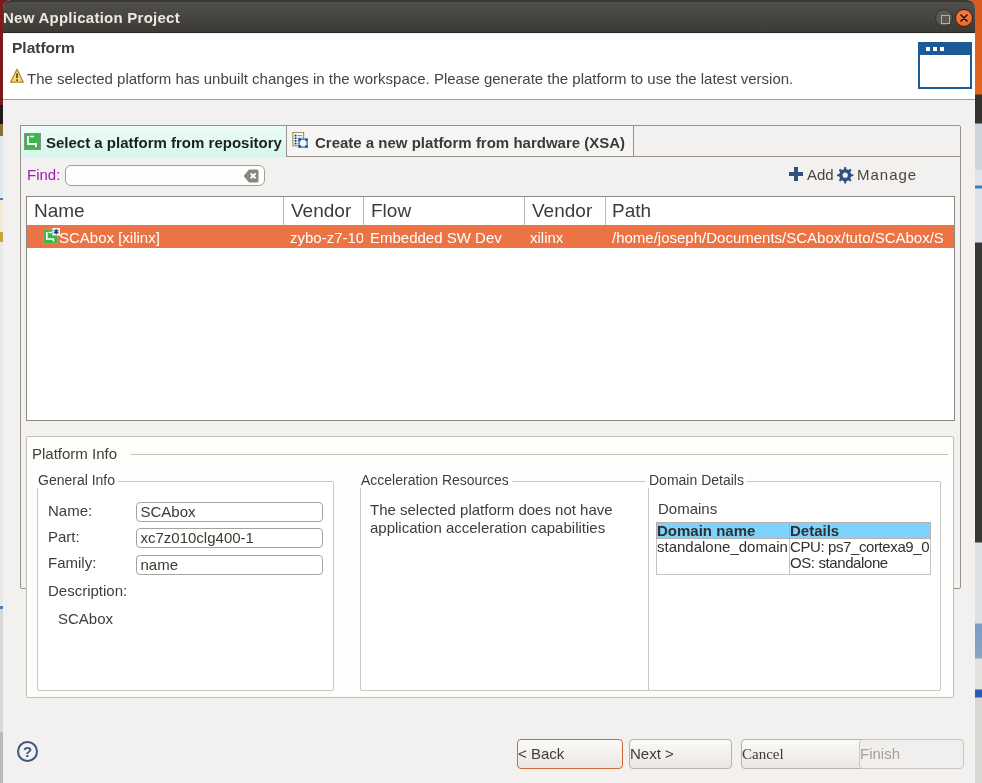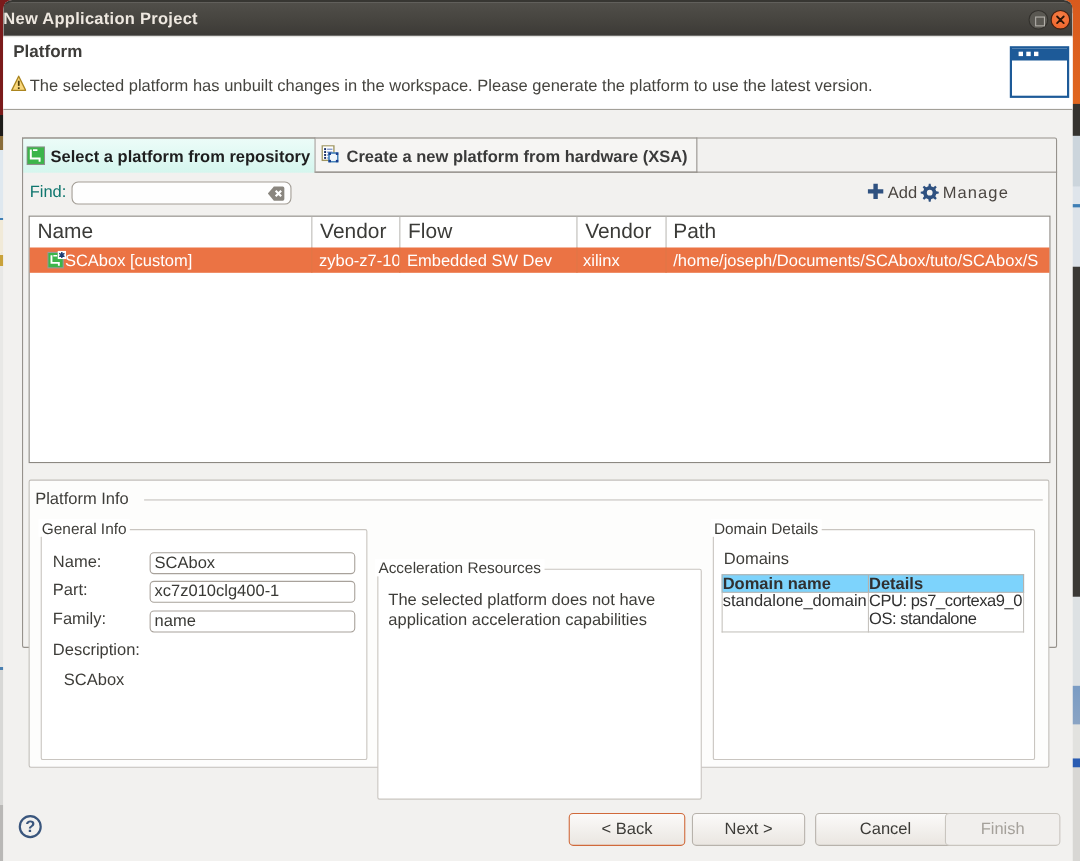--- a/index.html
+++ b/index.html
@@ -29,54 +29,54 @@
   #winicon .bar { position:absolute; left:0; top:0; right:0; height:11px; background:#1d5a98; }
   #winicon .bar i { position:absolute; top:3px; width:4px; height:4px; background:#fff; }
   
   #obox { position:absolute; left:17px; top:125px; width:941px; height:464px; border:1px solid #96928c; background:#f2f1ef; border-radius:2px; }
   
   #tab1 { position:absolute; left:-1px; top:-1px; width:267px; height:32px; background:linear-gradient(#ecfcf8,#d5f6ee); border:1px solid #96928c; border-bottom:none; }
   #tab2 { position:absolute; left:266px; top:-1px; width:347px; height:32px; background:#f6f5f3; border:1px solid #96928c; border-left:none; }
   #stripline { position:absolute; left:265px; right:-1px; top:30px; height:1px; background:#96928c; }
   .tabtxt { position:absolute; top:8px; font-size:15px; font-weight:bold; color:#1e1e1e; white-space:nowrap; }
   
-  #findlbl { position:absolute; left:6px; top:40px; font-size:15px; color:#0f766e; }
+  #findlbl { position:absolute; left:6px; top:40px; font-size:15px; color:#a21caf; }
   #findbox { position:absolute; left:44px; top:39px; width:200px; height:21px; background:#fefefe; border:1px solid #a39e96; border-radius:6px; }
   #addgrp { position:absolute; left:767px; top:40px; }
   
   #ptable { position:absolute; left:5px; top:70px; width:929px; height:225px; background:#fff; border:1px solid #8c8882; }
   .th { position:absolute; top:0; height:28px; font-size:19px; color:#3b3b38; line-height:28px; }
   .tsep { position:absolute; top:0; height:28px; width:1px; background:#bdbbb7; }
   #prow { position:absolute; left:0; top:28px; width:927px; height:23px; background:#eb7344; color:#fff; font-size:15px; }
   #prow span { position:absolute; top:4px; }
   .rsep { position:absolute; top:0; height:23px; width:1px; background:#e07746; }
   
   #pigroup { position:absolute; left:5px; top:310px; width:928px; height:262px; border:1px solid #c2bfba; background:#fdfdfc; border-radius:2px; }
   #pilabel { position:absolute; left:5px; top:8px; font-size:15px; color:#3e3d39; }
   #piline { position:absolute; left:104px; right:5px; top:17px; height:1px; background:#c5c2bd; }
   
   .fs { position:absolute; top:44px; height:210px; border:1px solid #c9c5c0; background:#fff; border-radius:2px; }
   .fs .lg { position:absolute; top:-10px; left:-3px; background:#fff; padding:0 3px; font-size:14px; color:#3e3d39; white-space:nowrap; }
   #fs-gen { left:10px; width:297px; }
-  #fs-acc { left:316px; width:295px;margin-top:36px; }
+  #fs-acc { left:333px; width:295px; }
   #fs-dom { left:621px; width:293px; }
   .flabel { position:absolute; font-size:15px; color:#3e3d39; white-space:nowrap; }
   .finput { position:absolute; left:98px; width:187px; height:20px; background:#fff; border:1px solid #a8a29b; border-radius:4px; font-size:15px; color:#3a3a36; padding-left:3.5px; line-height:18px; font-family:"Liberation Sans", sans-serif; }
   
   #dt { position:absolute; left:7px; top:40px; width:275px; font-size:15px; color:#303030; }
   #dt .hrow { display:flex; height:17px; }
   #dt .hc { background:#7dd3fc; border:1px solid #b5b2ad; font-weight:bold; text-align:left; line-height:15px; }
   #dt .drow { display:flex; height:36px; }
   #dt .dc { background:#fff; border:1px solid #c6c3be; border-top:none; line-height:16px; white-space:nowrap; overflow:hidden; }
   
   #help { position:absolute; left:14px; top:741px; width:21px; height:21px; border:2px solid #3a567d; border-radius:50%; color:#3a567d; font-weight:bold; font-size:15px; text-align:center; line-height:18px; }
-  .btn { position:absolute; top:739px; height:30px; border-radius:4px; font-size:15px; color:#3c3b37; text-align:center; line-height:28px; background:linear-gradient(#fbfaf9,#eae6e1); border:1px solid #b7b2ab; }
+  .btn { position:absolute; top:739px; height:30px; border-radius:4px; font-size:15px; color:#3c3b37; line-height:28px; background:linear-gradient(#fbfaf9,#eae6e1); border:1px solid #b7b2ab; }
   #b-back { left:514px; width:106px; border:1px solid #d0693a; }
   #b-next { left:626px; width:103px; }
-  #b-cancel { left:738px; width:128px; }
+  #b-cancel { left:738px; width:128px;font-family:Liberation Serif, serif; }
   #b-finish { left:856px; width:105px; background:#f1efed; border:1px solid #c9c5bf; color:#a5a19b; }
 </style>
 </head>
 <body>
   <div id="lstrip"></div>
   <div style="position:absolute;left:0;top:0;width:14px;height:12px;background:#7b1b1b;z-index:0"></div>
   <div style="position:absolute;right:0;top:0;width:18px;height:12px;background:#d85a1e;z-index:0"></div>
   <div id="rstrip"></div>
   <div id="dlg">
     <div id="titlebar">
@@ -168,21 +168,21 @@
         <div class="tsep" style="left:497px"></div>
         <div class="tsep" style="left:578px"></div>
         <div id="prow">
           <svg style="position:absolute;left:16px;top:3px" width="17" height="17" viewBox="0 0 17 17">
             <rect x="0.5" y="1.5" width="14" height="14" fill="#3cb54a" stroke="#9a9a9a"></rect>
             <path d="M3.8 4 L3.8 11 L10.5 11 L10.5 13.5" stroke="#fff" stroke-width="1.7" fill="none"></path>
             <path d="M5.5 4.5 L9 4.5" stroke="#fff" stroke-width="1.4" fill="none"></path>
             <rect x="9.5" y="0" width="7.5" height="7.5" fill="#fff"></rect>
             <path d="M13.2 1 L13.2 6.5 M10.8 2.3 L15.6 5.2 M15.6 2.3 L10.8 5.2" stroke="#1c3a70" stroke-width="1.3"></path>
           </svg>
-          <span style="left:32px">SCAbox [custom]</span>
+          <span style="left:32px">SCAbox [xilinx]</span>
           <span style="left:263px">zybo-z7-10</span>
           <span style="left:343px">Embedded SW Dev</span>
           <span style="left:503px">xilinx</span>
           <span style="left:585px;white-space:nowrap">/home/joseph/Documents/SCAbox/tuto/SCAbox/S</span>
           <div class="rsep" style="left:256px"></div>
           <div class="rsep" style="left:336px"></div>
           <div class="rsep" style="left:497px"></div>
           <div class="rsep" style="left:578px"></div>
         </div>
       </div>

